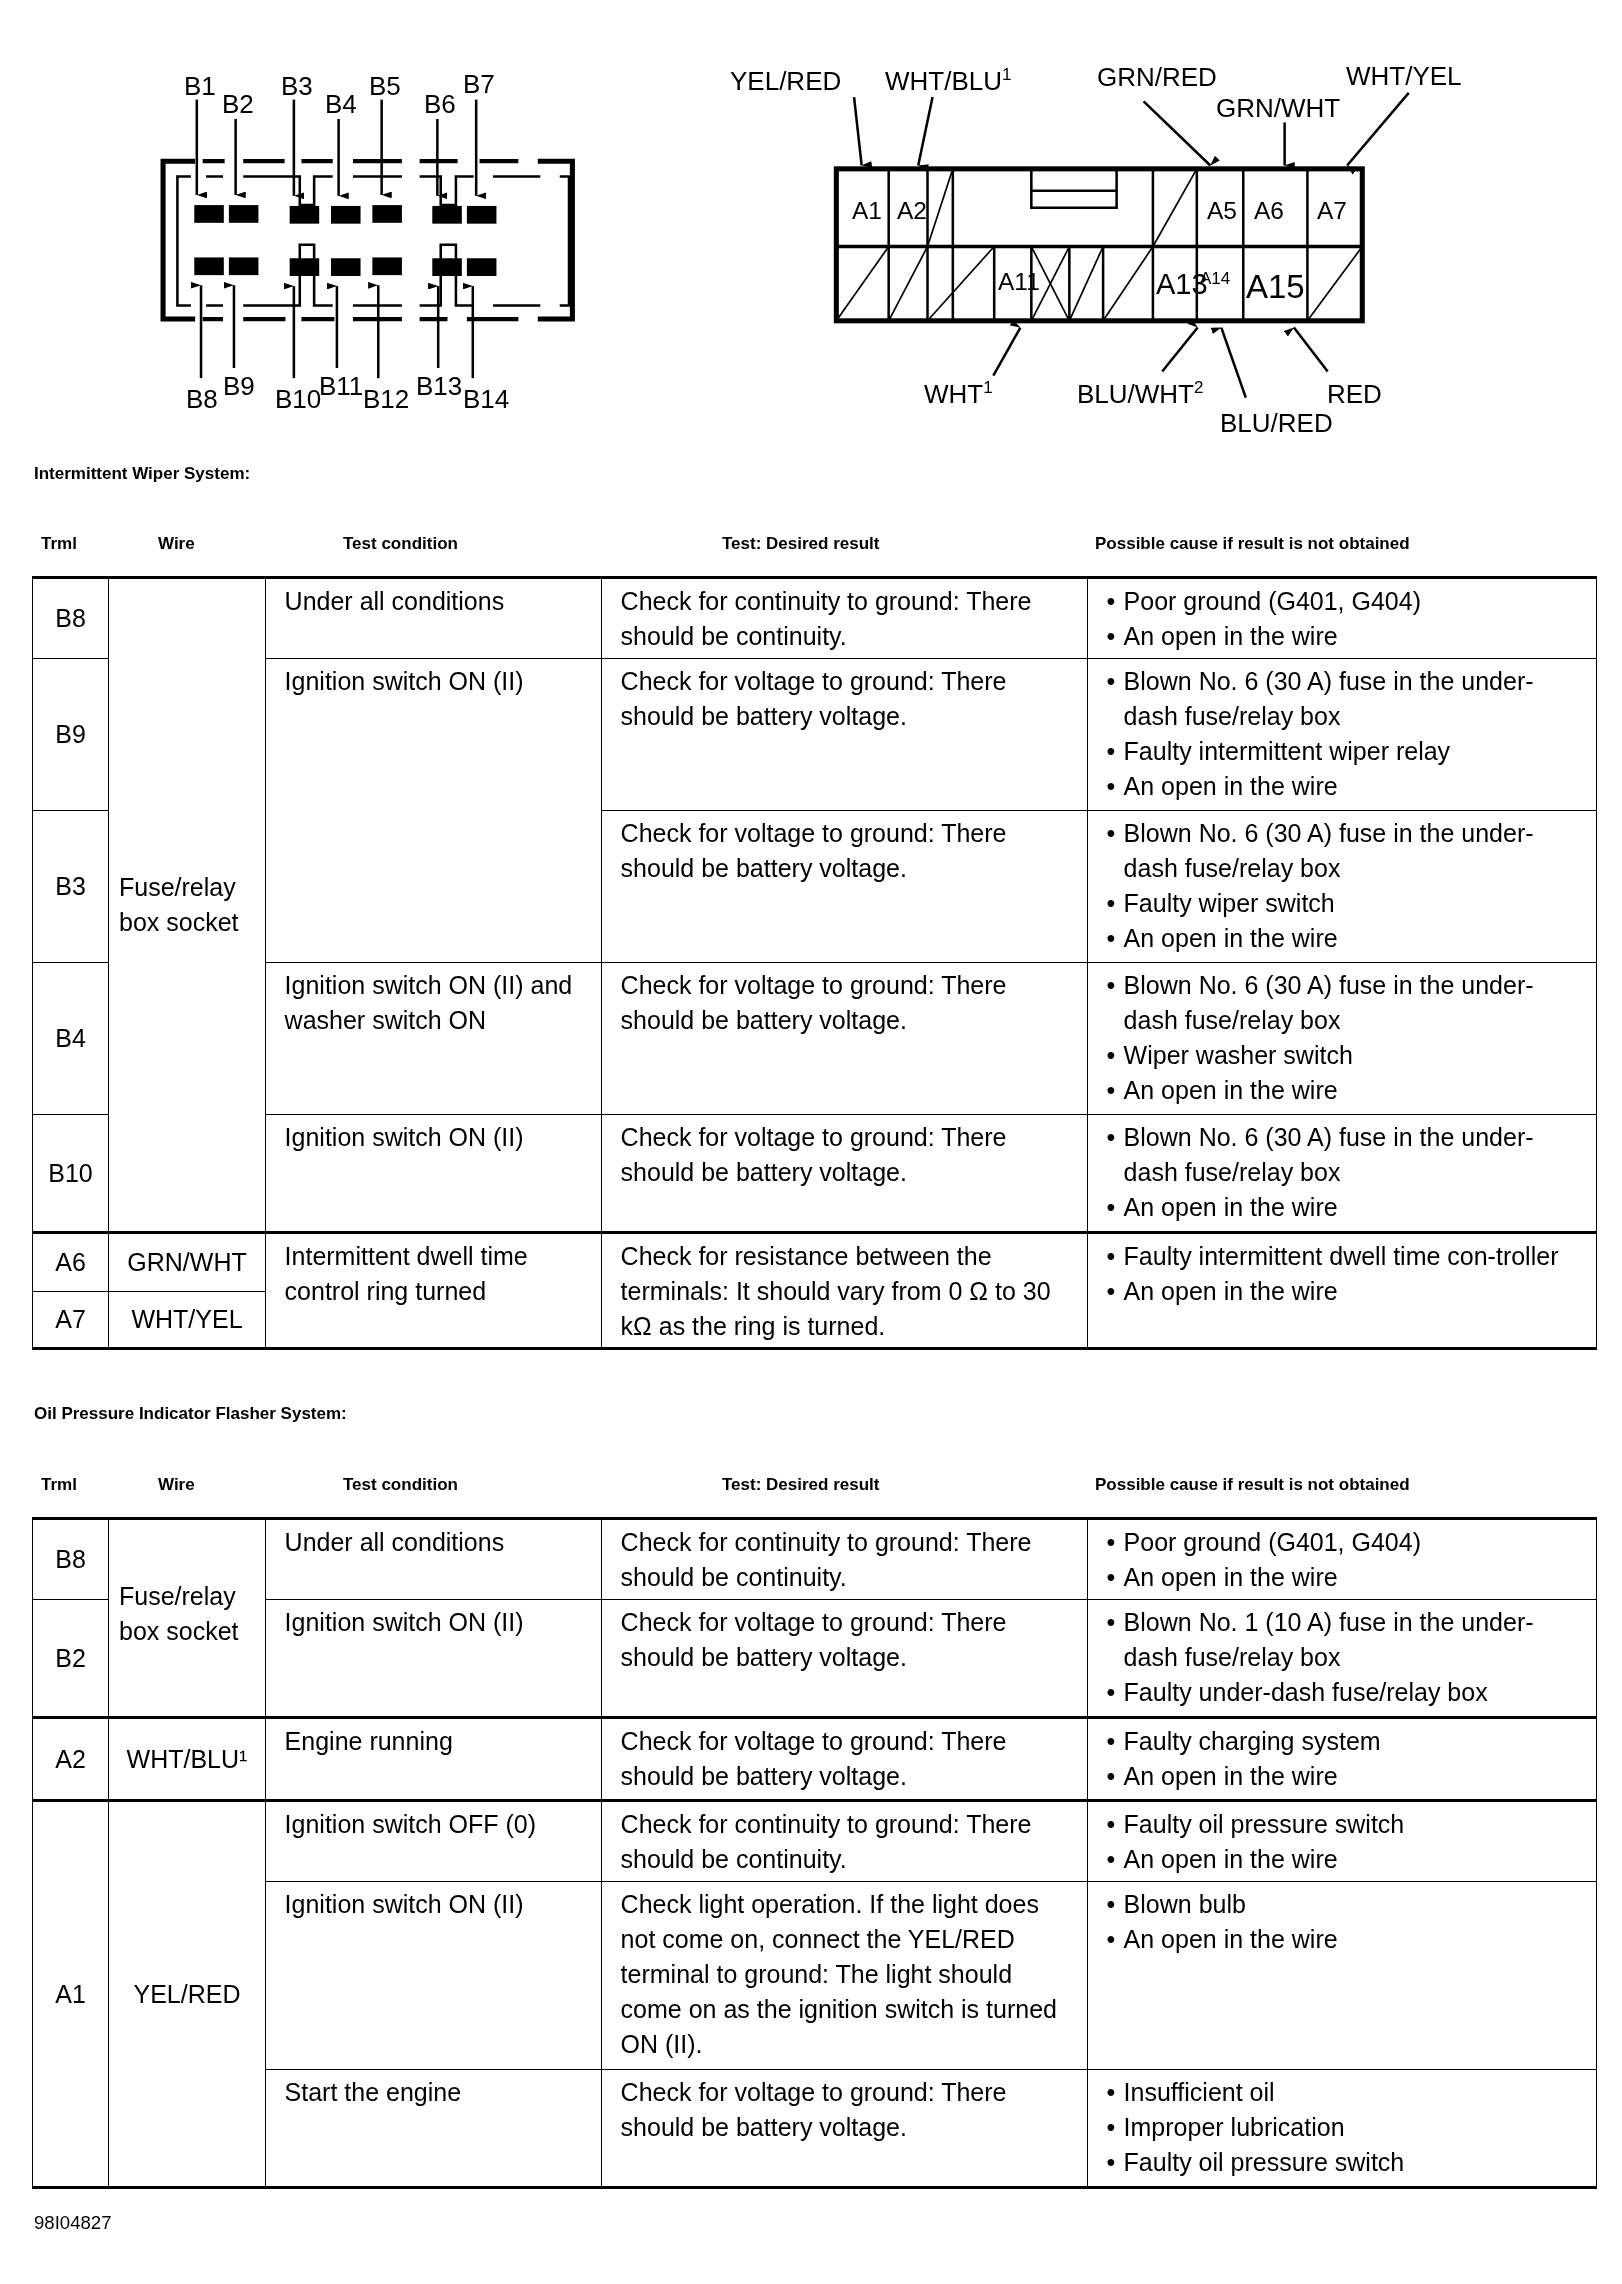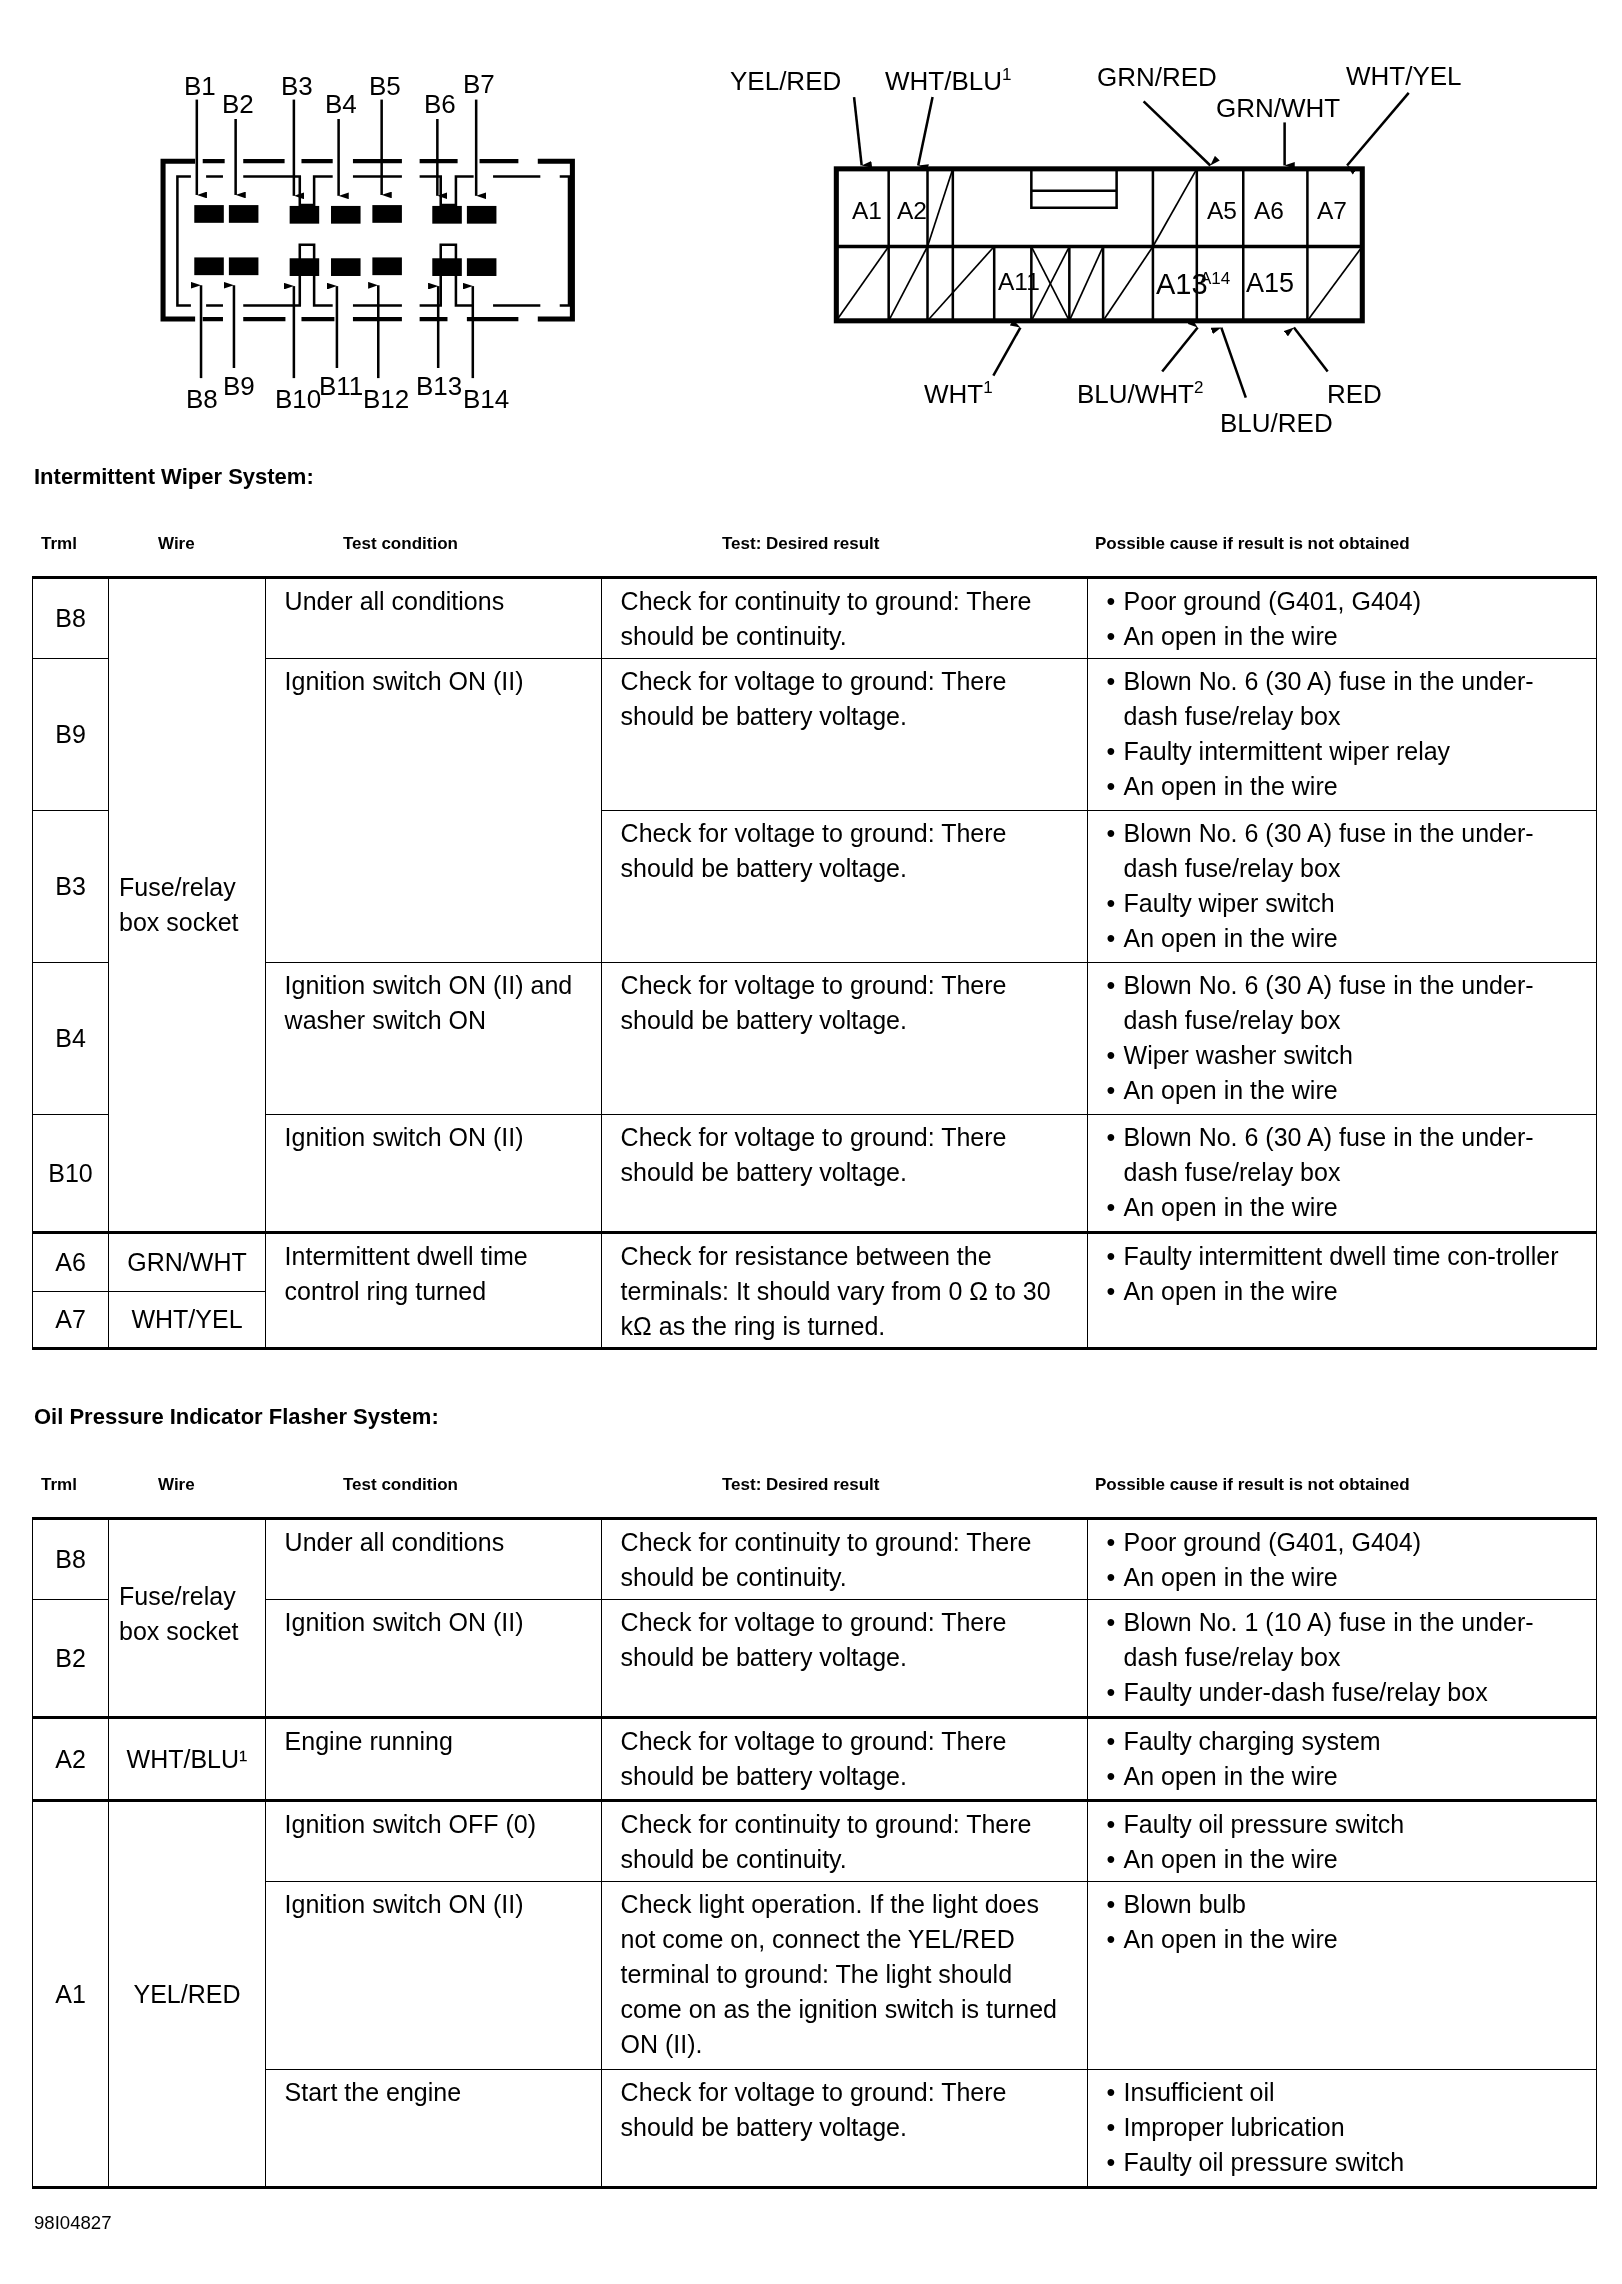--- a/index.html
+++ b/index.html
@@ -1,21 +1,21 @@
 <!DOCTYPE html>
 <html style="font-size:13.5px"><head>
 <meta charset="utf-8">
 <style>
   html, body { margin:0; padding:0; background:#ffffff; }
   body { width:1622px; height:2284px; position:relative; overflow:hidden;
          font-family:"Liberation Sans", sans-serif; color:#000; }
   .abs { position:absolute; }
   .diag-label { position:absolute; font-size:26px; line-height:1; white-space:nowrap; }
   .diag-label sup { font-size:17px; vertical-align:top; position:relative; top:-1.7px; }
-  .section-title { position:absolute; left:34px; font-weight:bold; font-size:22px; }
+  .section-title { position:absolute; left:34px; font-weight:bold; font-size:17px; }
   .col-head { position:absolute; font-weight:bold; font-size:17px; white-space:nowrap; }
   table.tt { position:absolute; left:32px; width:1565px; border-collapse:collapse; table-layout:fixed;
              font-size:25px; line-height:35px; }
   table.tt td { border:1.7px solid #000; vertical-align:top; padding:5px 10px 3.4px 18.6px; }
   table.tt td.trml { text-align:center; vertical-align:middle; padding:0; }
   table.tt td.wire { text-align:center; vertical-align:middle; padding:0 3.4px; }
   table.tt tr.thick td { border-top:3.4px solid #000; }
   table.tt { border-top:3.4px solid #000; border-bottom:3.4px solid #000; }
   ul.causes { list-style:none; margin:0; padding:0; }
   ul.causes li { padding-left:17px; text-indent:-17px; }
@@ -152,21 +152,21 @@
 </svg>
 
 <span class="diag-label" style="left:852px;top:199px;font-size:24.5px">A1</span>
 <span class="diag-label" style="left:897px;top:199px;font-size:24.5px">A2</span>
 <span class="diag-label" style="left:1207px;top:199px;font-size:24.5px">A5</span>
 <span class="diag-label" style="left:1254px;top:199px;font-size:24.5px">A6</span>
 <span class="diag-label" style="left:1317px;top:199px;font-size:24.5px">A7</span>
 <span class="diag-label" style="left:998px;top:270px;font-size:24.5px">A11</span>
 <span class="diag-label" style="left:1156px;top:270px;font-size:29px">A13</span>
 <span class="diag-label" style="left:1200px;top:270px;font-size:17px">A14</span>
-<span class="diag-label" style="left:1246px;top:270px;font-size:27px">A15</span>
+<span class="diag-label" style="left:1246px;top:270px;font-size:33px">A15</span>
 
 <span class="diag-label" style="left:730px;top:68px"><span>YEL/RED</span></span>
 <span class="diag-label" style="left:885px;top:68px"><span>WHT/BLU</span><sup>1</sup></span>
 <span class="diag-label" style="left:1097px;top:64px"><span>GRN/RED</span></span>
 <span class="diag-label" style="left:1216px;top:95px"><span>GRN/WHT</span></span>
 <span class="diag-label" style="left:1346px;top:63px"><span>WHT/YEL</span></span>
 <span class="diag-label" style="left:924px;top:381px"><span>WHT</span><sup>1</sup></span>
 <span class="diag-label" style="left:1077px;top:381px"><span>BLU/WHT</span><sup>2</sup></span>
 <span class="diag-label" style="left:1220px;top:410px"><span>BLU/RED</span></span>
 <span class="diag-label" style="left:1327px;top:381px"><span>RED</span></span>

